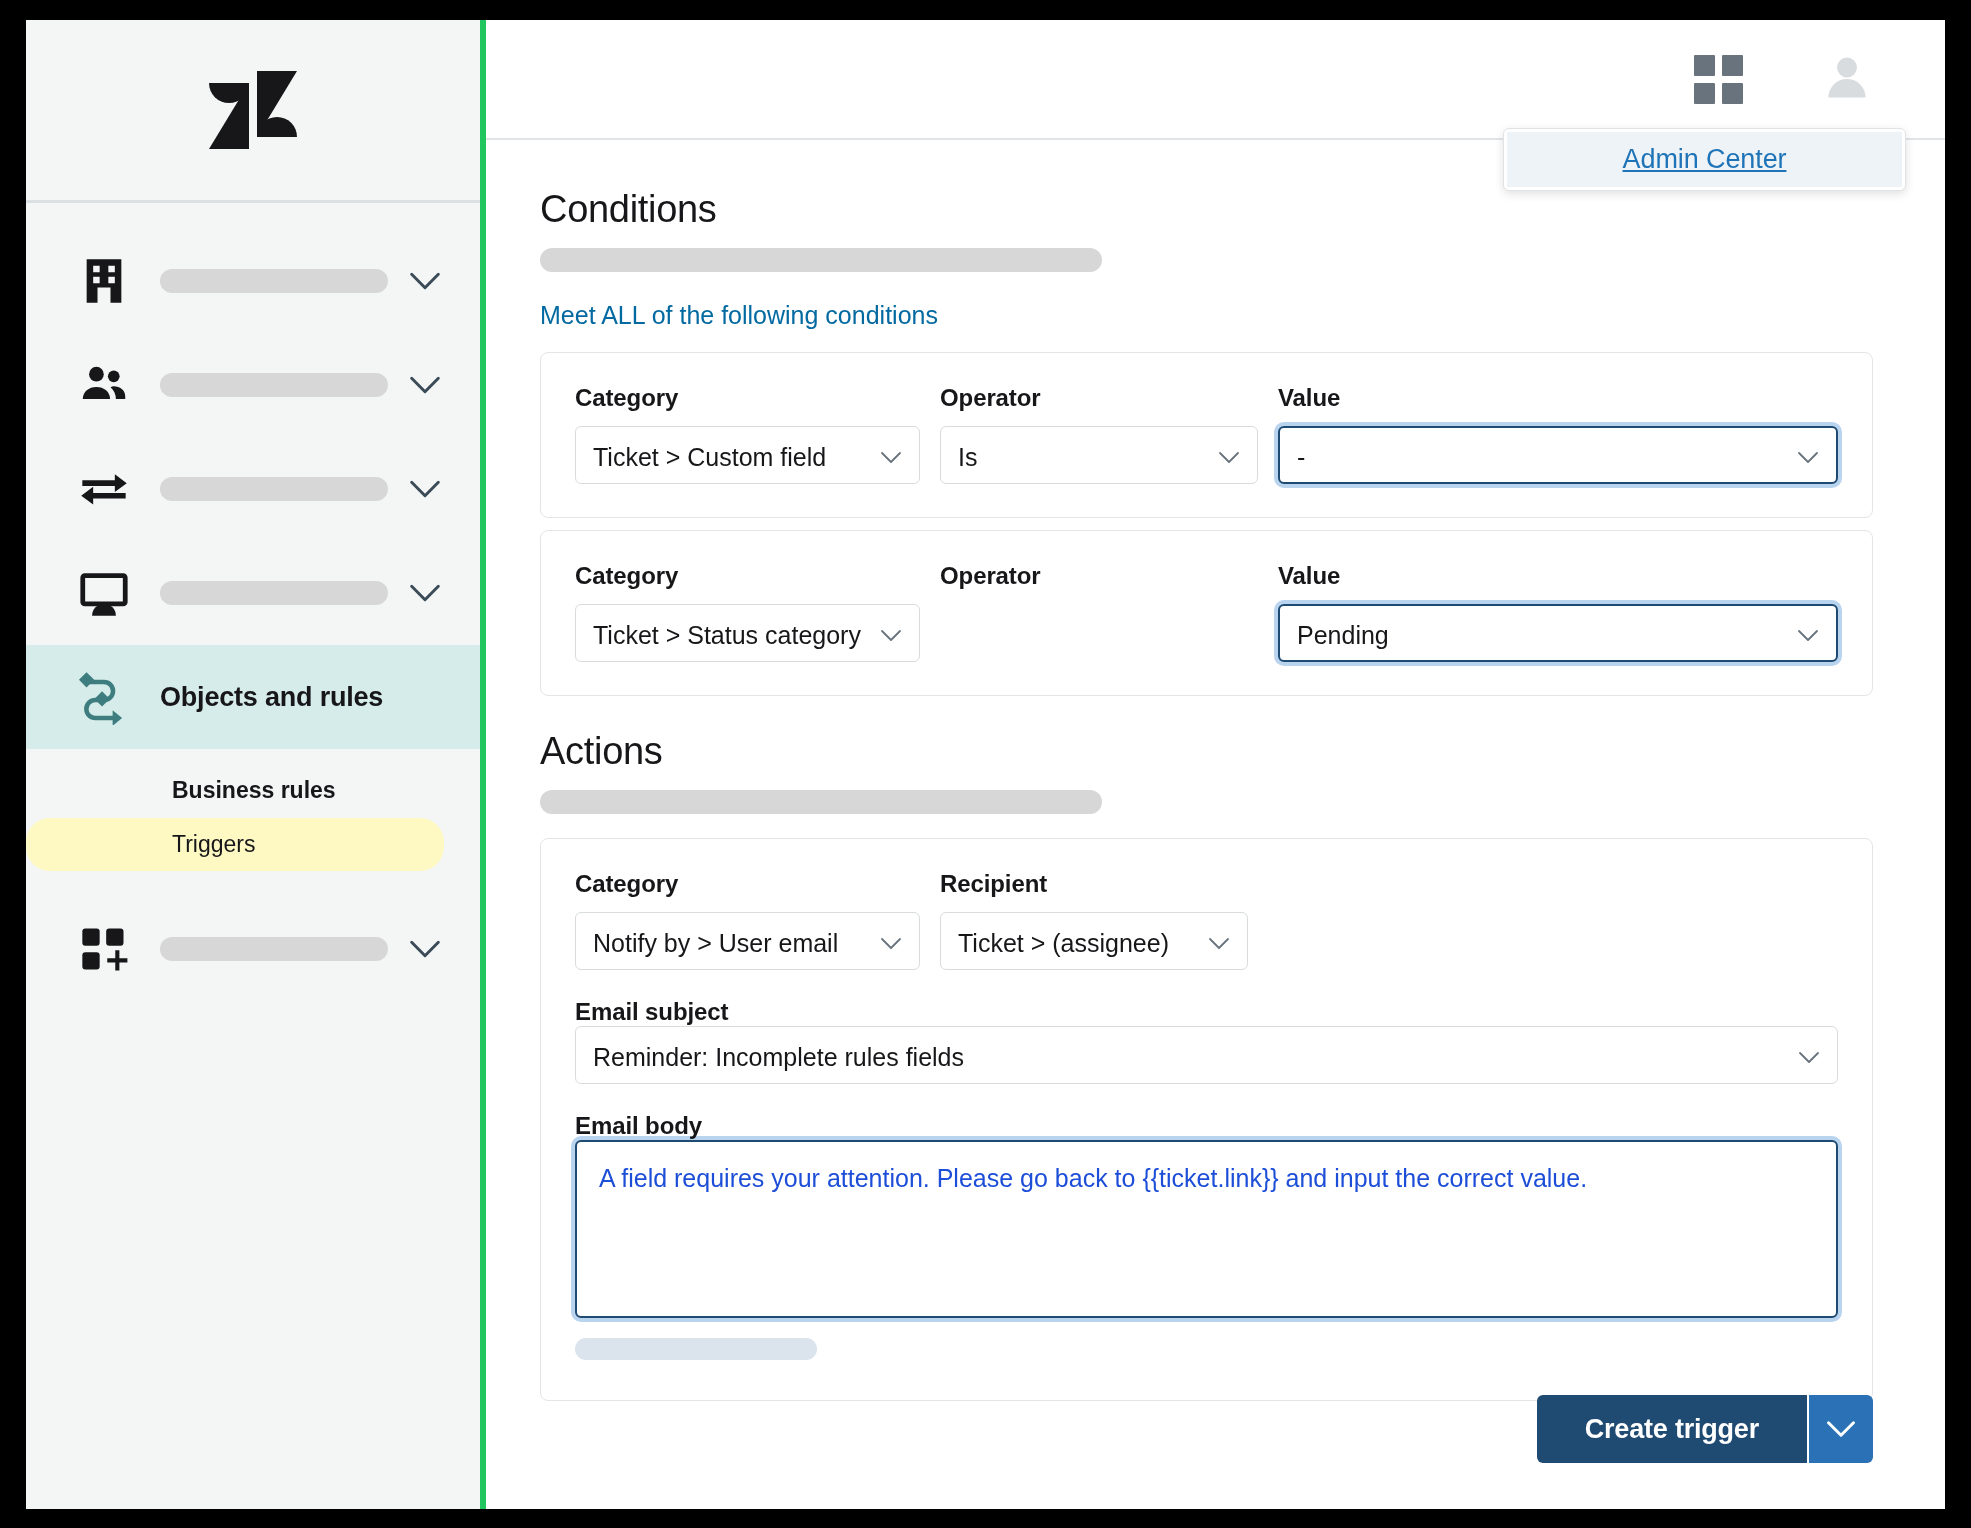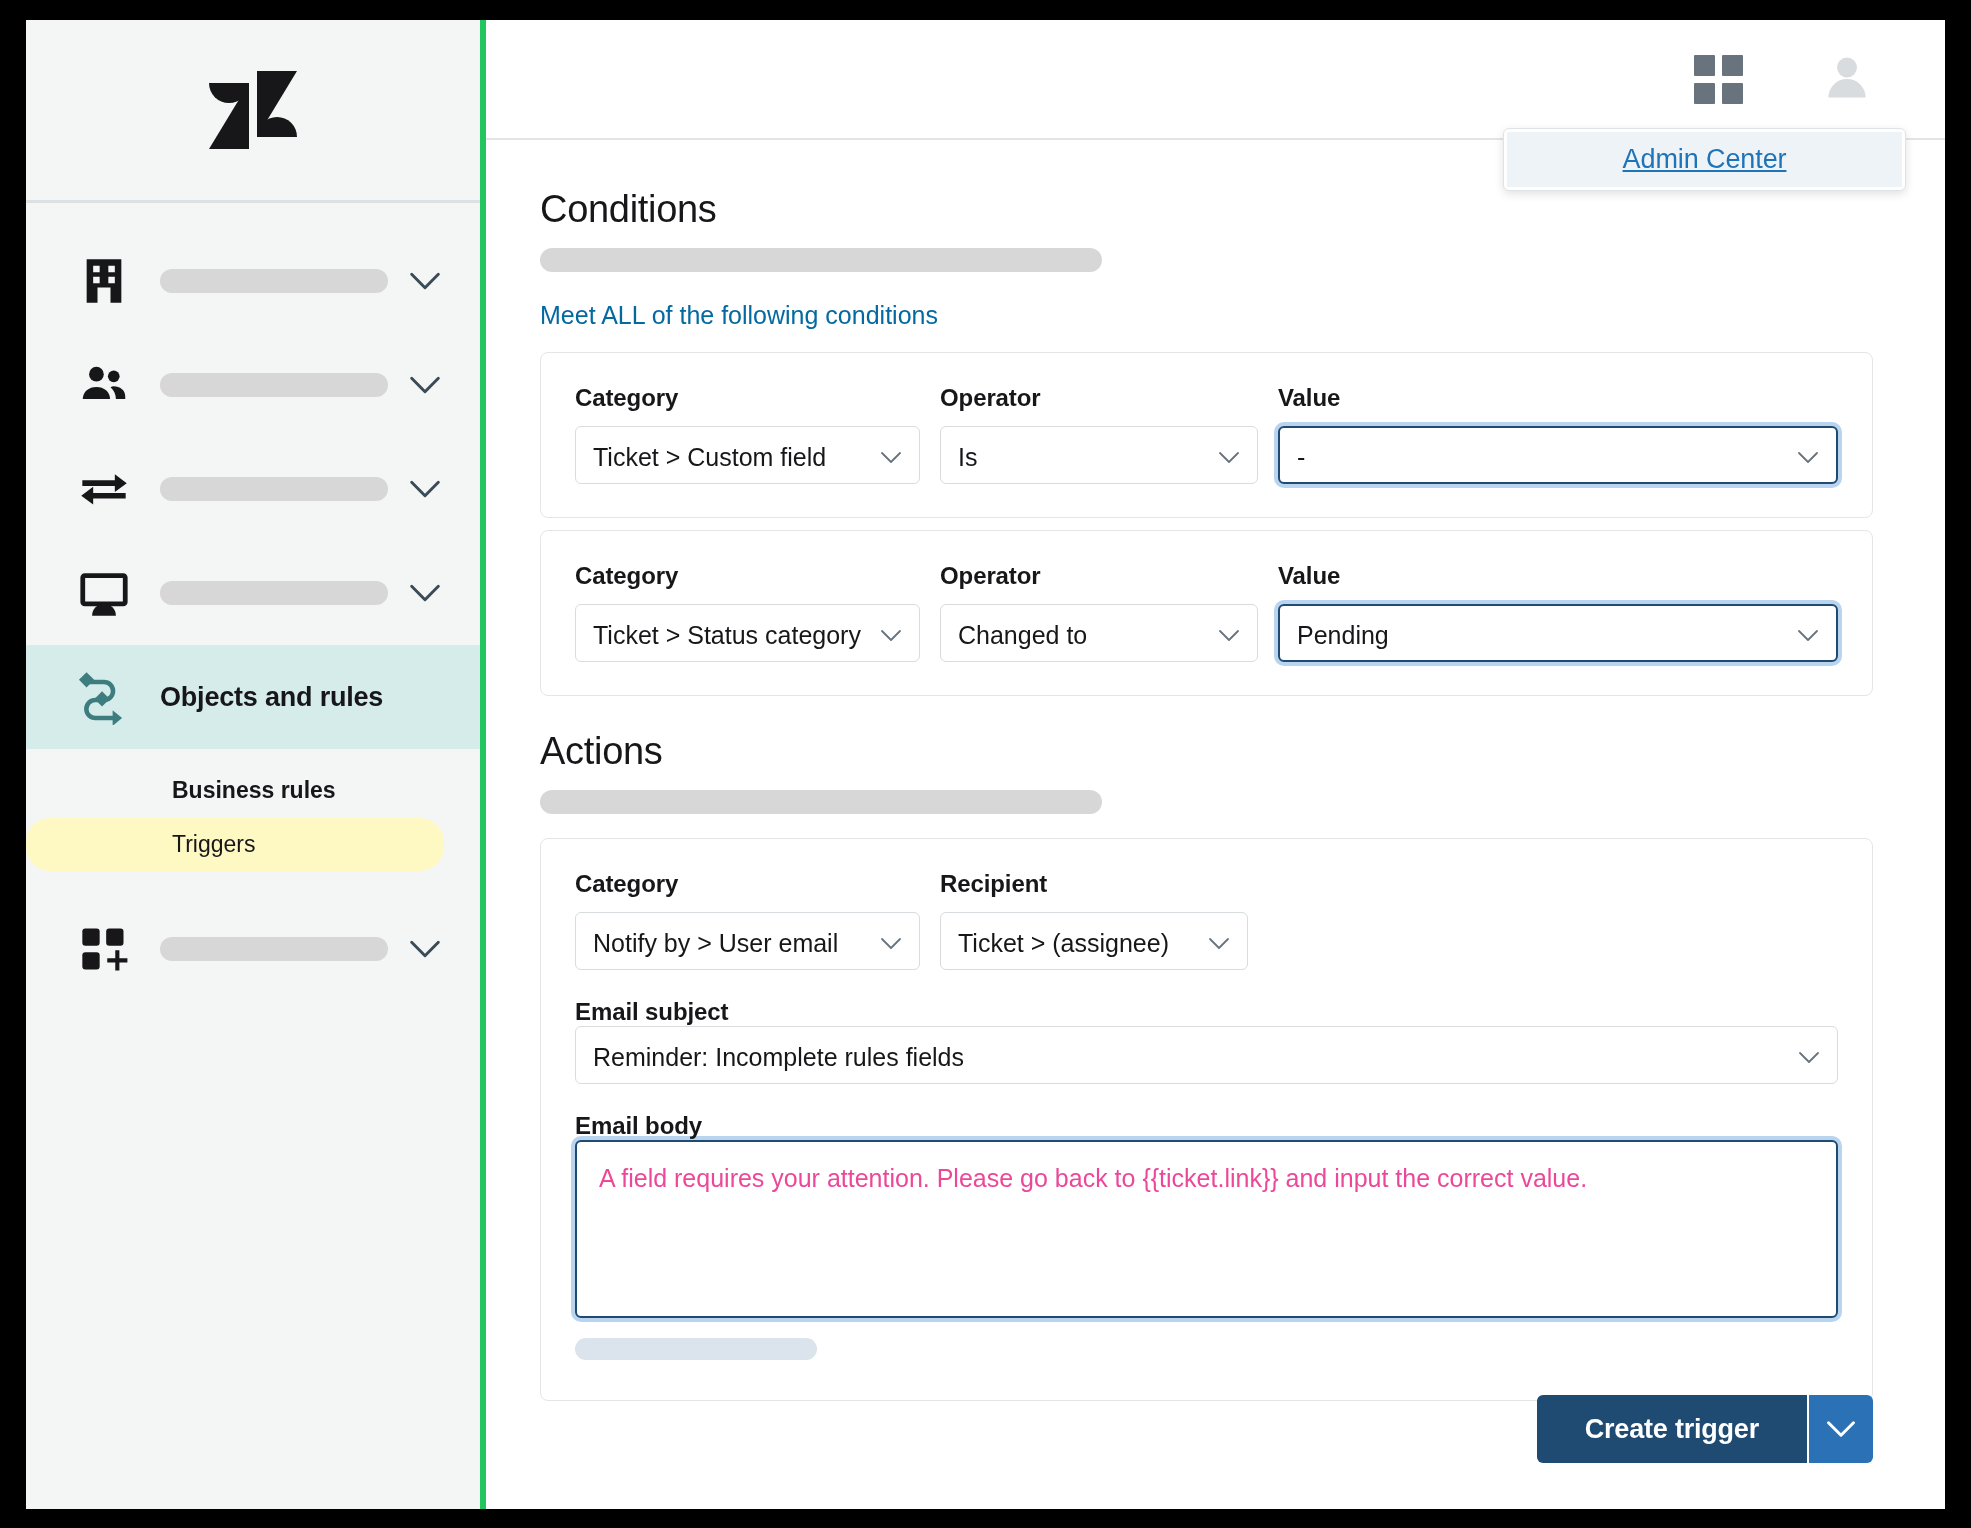--- a/index.html
+++ b/index.html
@@ -228,21 +228,21 @@
   .stack-field { margin-top: 28px; }
 
   .textarea-box {
     border: 2px solid #1f4a72;
     box-shadow: 0 0 0 4px #b9d4ef;
     border-radius: 6px;
     height: 178px;
     background: #fff;
     padding: 20px 22px;
     font-size: 25px;
-    color: #ec4899;
+    color: #1d4ed8;
     line-height: 1.35;
     cursor: text;
   }
   .body-skeleton {
     height: 22px;
     width: 242px;
     background: #dbe3ed;
     border-radius: 11px;
     margin-top: 20px;
   }
@@ -474,28 +474,20 @@
               <span class="val">Ticket &gt; Status category</span>
               <span class="cv">
                 <svg width="22" height="13" viewBox="0 0 22 13" fill="none" stroke="currentColor" stroke-width="1.8" stroke-linecap="round" stroke-linejoin="round">
                     <path d="M2 2 L11 11 L20 2"></path>
                   </svg>
               </span>
             </div>
           </div>
           <div class="field-col w-op">
             <span class="field-label">Operator</span>
-            <div class="select">
-              <span class="val">Changed to</span>
-              <span class="cv">
-                <svg width="22" height="13" viewBox="0 0 22 13" fill="none" stroke="currentColor" stroke-width="1.8" stroke-linecap="round" stroke-linejoin="round">
-                    <path d="M2 2 L11 11 L20 2"></path>
-                  </svg>
-              </span>
-            </div>
           </div>
           <div class="field-col w-val">
             <span class="field-label">Value</span>
             <div class="select focused">
               <span class="val">Pending</span>
               <span class="cv">
                 <svg width="22" height="13" viewBox="0 0 22 13" fill="none" stroke="currentColor" stroke-width="1.8" stroke-linecap="round" stroke-linejoin="round">
                     <path d="M2 2 L11 11 L20 2"></path>
                   </svg>
               </span>

